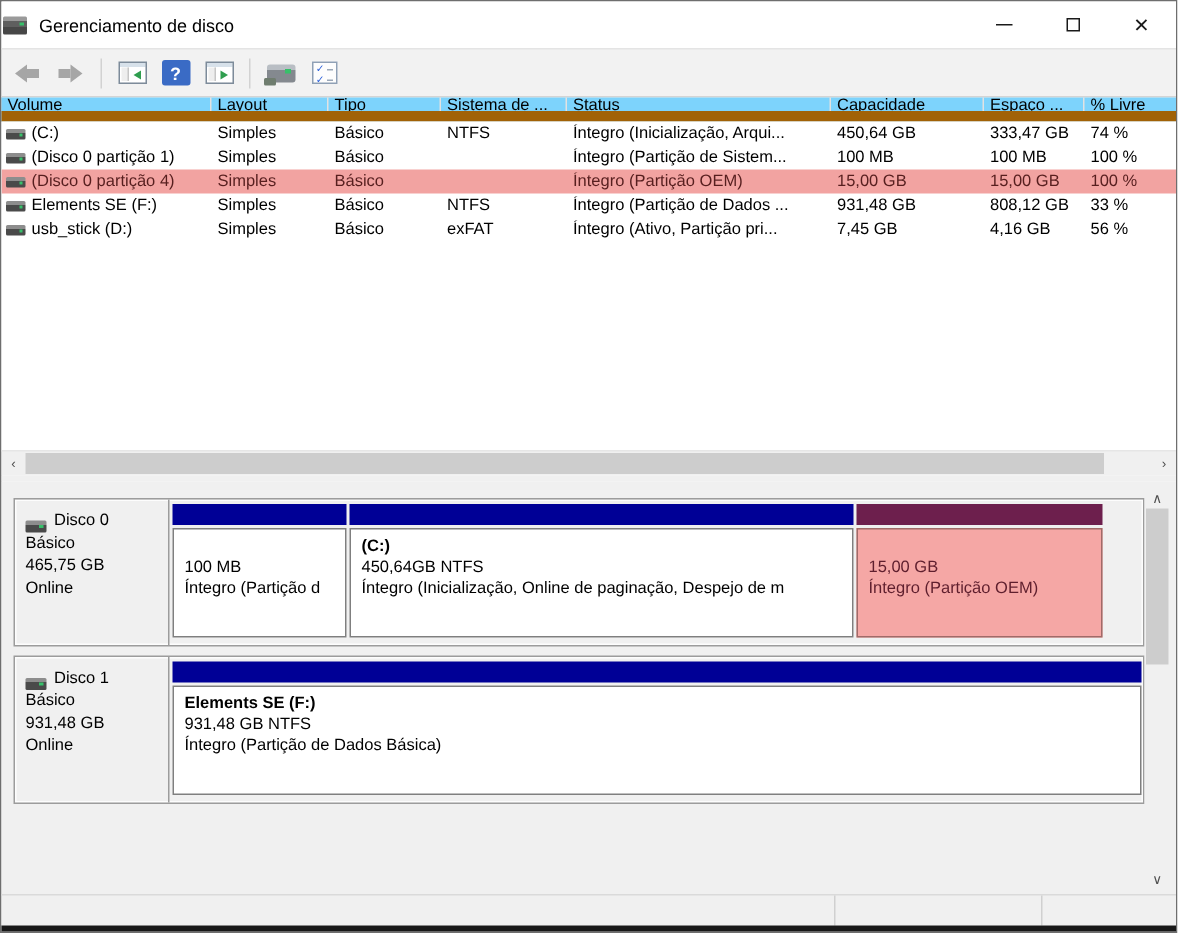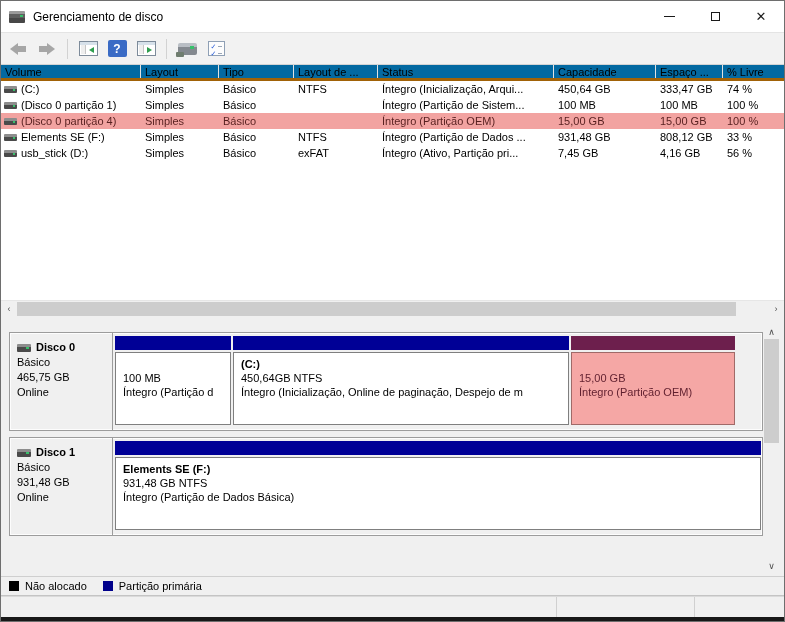--- a/index.html
+++ b/index.html
@@ -1,21 +1,21 @@
 <!DOCTYPE html>
 <html><head>
 <meta charset="utf-8">
 <style>
   *{margin:0;padding:0;box-sizing:border-box}
   html,body{background:#fff}
   body{width:785px;height:622px;font-family:"Liberation Sans",sans-serif;font-size:11px;color:#000;overflow:hidden}
   .window{width:785px;height:622px;border:1px solid #6e6e6e;background:#fff;display:flex;flex-direction:column}
 
   
-  .titlebar{height:31px;flex:none;display:flex;align-items:center;background:#fff;padding-left:8px}
+  .titlebar{height:31px;flex:none;display:flex;align-items:center;background:#fff;padding-left:1px}
   .app-icon{width:16px;height:12px;background:linear-gradient(#9a9a9a 0 3px,#5f5f5f 3px 7px,#474747 7px);border-radius:1px;position:relative;flex:none}
   .app-icon::after{content:"";position:absolute;right:2px;top:4px;width:3px;height:2px;background:#37c06a}
   .title-text{margin-left:8px;font-size:12px;color:#000}
   .win-controls{margin-left:auto;display:flex;height:100%}
   .win-btn{width:46px;height:100%;display:flex;align-items:center;justify-content:center;color:#1a1a1a;font-size:12px}
   .glyph-min{width:11px;height:1px;background:#1a1a1a}
   .glyph-max{width:9px;height:9px;border:1px solid #1a1a1a}
   .glyph-close{font-size:13px;line-height:1}
 
   
@@ -37,42 +37,42 @@
   .icon-help{width:19px;height:17px;background:#3a6bc5;color:#fff;font-weight:bold;font-size:12px;display:flex;align-items:center;justify-content:center;border-radius:2px}
   .icon-rescan{width:19px;height:12px;background:linear-gradient(#b9bec4 0 4px,#84898f 4px);border-radius:2px;position:relative}
   .icon-rescan::after{content:"";position:absolute;right:3px;top:3px;width:4px;height:3px;background:#37c06a}
   .icon-rescan::before{content:"";position:absolute;left:-2px;bottom:-2px;width:8px;height:5px;background:#6f7d6f;border-radius:1px}
   .icon-tasks{width:17px;height:15px;border:1px solid #8fa0b5;background:#fdfdfd;display:flex;flex-direction:column;justify-content:space-evenly;padding:1px 2px}
   .icon-tasks .trow{display:flex;align-items:center;gap:2px}
   .icon-tasks .chk{color:#2b5fd9;font-size:7px;font-style:normal;line-height:1}
   .icon-tasks .ln{height:1px;background:#9aa7b8;flex:1}
 
   
-  .vol-header{height:16px;flex:none;display:grid;grid-template-columns:140px 78px 75px 84px 176px 102px 67px 63px;background:#0369a1;border-bottom:3px solid #a16207;align-items:center}
+  .vol-header{height:16px;flex:none;display:grid;grid-template-columns:140px 78px 75px 84px 176px 102px 67px 63px;background:#7dd3fc;border-bottom:7px solid #a16207;align-items:center}
   .vol-header .hcell{padding-left:4px;height:100%;display:flex;align-items:center;border-right:1px solid #e2e2e2;white-space:nowrap;overflow:hidden}
   .vol-rows{height:219px;flex:none;background:#fff;overflow:hidden}
   .vol-row{height:16px;display:grid;grid-template-columns:140px 78px 75px 84px 176px 102px 67px 63px;align-items:center}
   .vol-row .cell{padding-left:4px;white-space:nowrap;overflow:hidden}
   .vol-row .cell.first{display:flex;align-items:center;padding-left:3px}
   .vol-icon{width:13px;height:7px;background:linear-gradient(#8d8d8d 0 3px,#4a4a4a 3px);border-radius:1px;position:relative;margin-right:4px;flex:none}
   .vol-icon::after{content:"";position:absolute;right:2px;top:3px;width:2px;height:2px;background:#37c06a}
   .vol-row.highlighted{background:#f2a3a1;color:#571f1f}
 
   
   .hscroll{height:17px;flex:none;display:flex;background:#f0f0f0;border-top:1px solid #e6e6e6;align-items:center}
   .hs-arrow{width:16px;height:100%;display:flex;align-items:center;justify-content:center;color:#4f4f4f;font-size:9px}
   .hs-track{flex:1;height:100%;position:relative}
   .hs-thumb{position:absolute;left:0;top:1px;bottom:1px;width:calc(100% - 32px);background:#cdcdcd}
   .splitter{height:4px;flex:none;background:#f0f0f0}
 
   
   .gview{flex:1;background:#f0f0f0;position:relative;padding:11px 24px 0 8px;overflow:hidden}
   .disk-row{width:754px;height:99px;border:1px solid #9c9c9c;background:#f0f0f0;display:flex;margin-bottom:6px;box-shadow:inset 0 0 0 1px #fdfdfd}
   .disk-label{width:103px;flex:none;border-right:1px solid #9c9c9c;padding:7px 6px 0 7px;line-height:15px}
-  .disk-label .dname{display:flex;align-items:center;font-weight:bold}
+  .disk-label .dname{display:flex;align-items:flex-end;font-weight:normal}
   .disk-icon{width:14px;height:8px;background:linear-gradient(#8d8d8d 0 3px,#4a4a4a 3px);border-radius:1px;position:relative;margin-right:5px;flex:none}
   .disk-icon::after{content:"";position:absolute;right:2px;top:3px;width:3px;height:2px;background:#37c06a}
   .disk-strip{flex:1;padding:3px 0 5px 2px;display:flex;gap:2px;overflow:hidden}
   .part{display:flex;flex-direction:column;flex:none}
   .part .bar{height:14px;flex:none;background:#000096}
   .part .body{flex:1;margin-top:2px;background:#fff;border:1px solid #7f7f7f;padding:4px 7px;line-height:14px;overflow:hidden;white-space:nowrap}
   .part .t1{font-weight:bold;min-height:14px}
   .part.oem .bar{background:#6d1f4d}
   .part.oem .body{background:#f5a7a5;border-color:#a06a68;color:#5f1f2e}
   .w-p1{width:116px}.w-p2{width:336px}.w-p3{width:164px}.w-d1{width:646px}
@@ -164,21 +164,21 @@
             <i class="ln"></i>
           </span>
       </span>
     </div>
   </div>
 
   <div class="vol-header">
     <div class="hcell">Volume</div>
     <div class="hcell">Layout</div>
     <div class="hcell">Tipo</div>
-    <div class="hcell">Layout de ...</div>
+    <div class="hcell">Sistema de ...</div>
     <div class="hcell">Status</div>
     <div class="hcell">Capacidade</div>
     <div class="hcell">Espaço ...</div>
     <div class="hcell">% Livre</div>
   </div>
 
   <div class="vol-rows">
     <div class="vol-row">
       <div class="cell first">
           <span class="vol-icon"></span>
@@ -320,26 +320,20 @@
 
     <div class="vscroll">
       <div class="vs-arrow">∧</div>
       <div class="vs-track">
         <div class="vs-thumb"></div>
       </div>
       <div class="vs-arrow bottom">∨</div>
     </div>
   </div>
 
-  <div class="legend">
-    <span class="swatch black"></span>
-    <span>Não alocado</span>
-    <span class="swatch navy"></span>
-    <span>Partição primária</span>
-  </div>
 
   <div class="statusbar">
     <div class="sb-cell sb-c1"></div>
     <div class="sb-cell sb-c2"></div>
     <div class="sb-cell sb-c3"></div>
   </div>
 
   <div class="bottom-strip"></div>
 </div>
 

